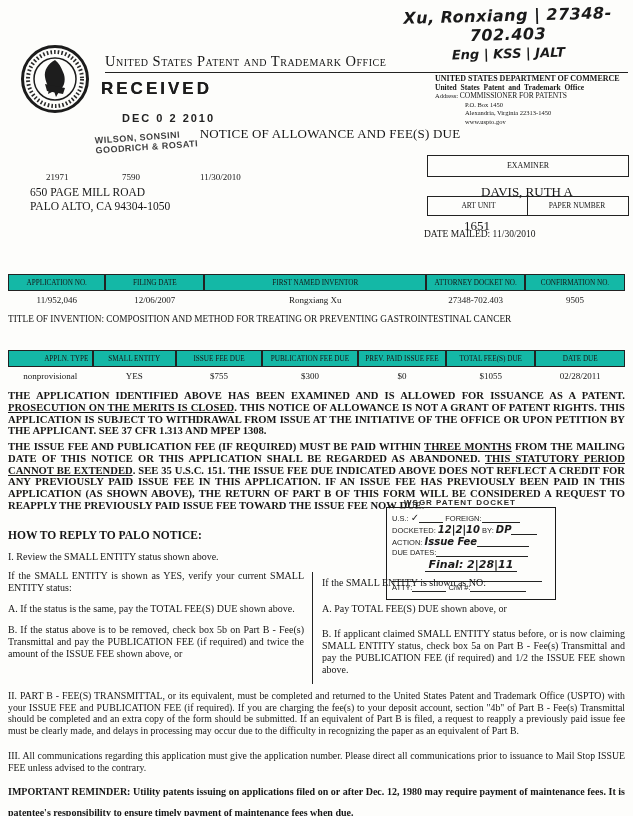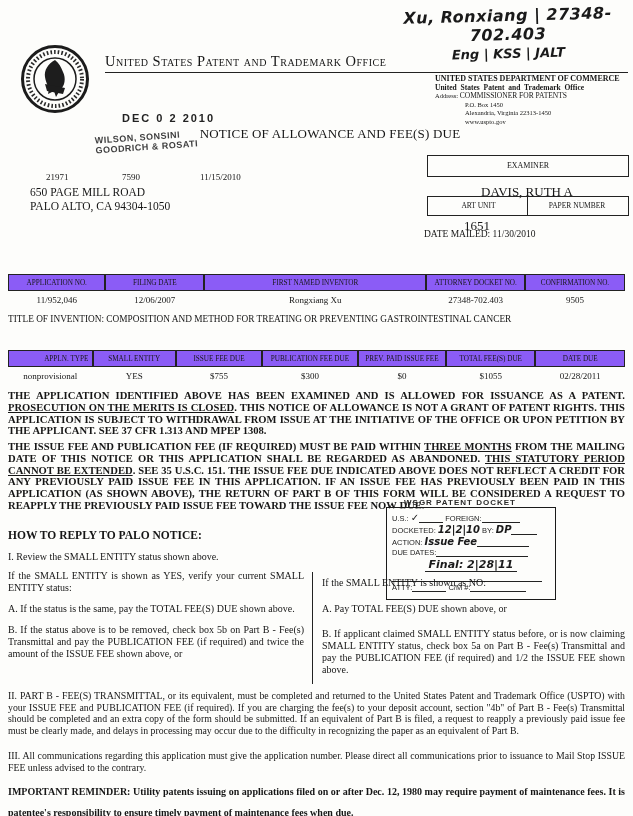--- a/index.html
+++ b/index.html
@@ -42,21 +42,21 @@
 
   .exbox { border:1.5px solid #222; text-align:center; font-size:8px; }
   .exbox .cell { display:inline-block; box-sizing:border-box; }
   .small-center { font-size:13px; text-align:center; }
   .date-mailed { font-size:9.5px; }
 
   
   .dtable { width:617px; }
   .dtable .hrow { display:flex; }
   .dtable .hcell { box-sizing:border-box; border:1.5px solid #222; border-left-width:1px;
-    text-align:center; font-size:7.2px; padding:4px 1px 3px; background:#8b5cf6; }
+    text-align:center; font-size:7.2px; padding:4px 1px 3px; background:#14b8a6; }
   .dtable .hcell:first-child { border-left-width:1.5px; }
   .dtable .vrow { display:flex; margin-top:2px; }
   .dtable .vcell { box-sizing:border-box; text-align:center; font-size:9px; padding:2px 1px; }
 
   .invention { font-size:9.3px; }
 
   .para-bold { font-weight:bold; font-size:10.6px; line-height:11.8px; text-align:justify; }
   .para-bold .u { text-decoration:underline; }
   .para-norm { font-size:9.8px; line-height:11.6px; text-align:justify; }
 
@@ -96,41 +96,42 @@
       <circle cx="35" cy="35" r="27" fill="none" stroke="#2a2a2a" stroke-width="4" stroke-dasharray="1.6 2.1"></circle>
       <circle cx="35" cy="35" r="21" fill="none" stroke="#1c1c1c" stroke-width="1.5"></circle>
       <path d="M35 16 C28 20 24 26 25 33 C26 40 30 44 28 50 L34 47 L36 53 L40 46 C45 42 46 34 43 28 C41 23 39 19 35 16 Z" fill="#1d1d1d"></path>
       <path d="M25 40 L45 44 L43 50 L27 47 Z" fill="#1d1d1d"></path>
     </svg>
   </div>
 
   <div class="abs agency" style="left:105px; top:53px;">United States Patent and Trademark Office</div>
   <div class="abs hrule" style="left:105px; top:72px; width:523px;"></div>
 
+  <div class="abs stamp-received" style="left:101px; top:79px;">RECEIVED</div>
   <div class="abs stamp-date" style="left:122px; top:112px;">DEC 0 2 2010</div>
 
   <div class="abs dept" style="left:435px; top:75px; width:195px;">
     <div class="b1">UNITED STATES DEPARTMENT OF COMMERCE</div>
     <div class="b2">United States Patent and Trademark Office</div>
     <div><span>Address:</span> <span style="font-size:7.5px;">COMMISSIONER FOR PATENTS</span></div>
     <div class="ind">P.O. Box 1450</div>
     <div class="ind">Alexandria, Virginia 22313-1450</div>
     <div class="ind">www.uspto.gov</div>
   </div>
 
   <div class="abs doc-title" style="left:30px; top:126px; width:600px;">NOTICE OF ALLOWANCE AND FEE(S) DUE</div>
 
   <div class="abs firm-stamp" style="left:95px; top:132px;">
     <div>WILSON, SONSINI</div>
     <div>GOODRICH &amp; ROSATI</div>
   </div>
 
   <span class="abs corr-num" style="left:46px; top:172px;text-align:center;">21971</span>
   <span class="abs corr-num" style="left:122px; top:172px;">7590</span>
-  <span class="abs corr-num" style="left:200px; top:172px;">11/15/2010</span>
+  <span class="abs corr-num" style="left:200px; top:172px;">11/30/2010</span>
   <div class="abs corr-addr" style="left:30px; top:185px;">
     <div>650 PAGE MILL ROAD</div>
     <div>PALO ALTO, CA 94304-1050</div>
   </div>
 
   <div class="abs exbox" style="left:427px; top:155px; width:200px; height:20px; line-height:20px;">
     <span>EXAMINER</span>
   </div>
   <div class="abs small-center" style="left:427px; top:184px; width:200px;">DAVIS, RUTH A</div>
   <div class="abs exbox" style="left:427px; top:196px; width:200px; height:18px; line-height:18px; font-size:7.5px;">

